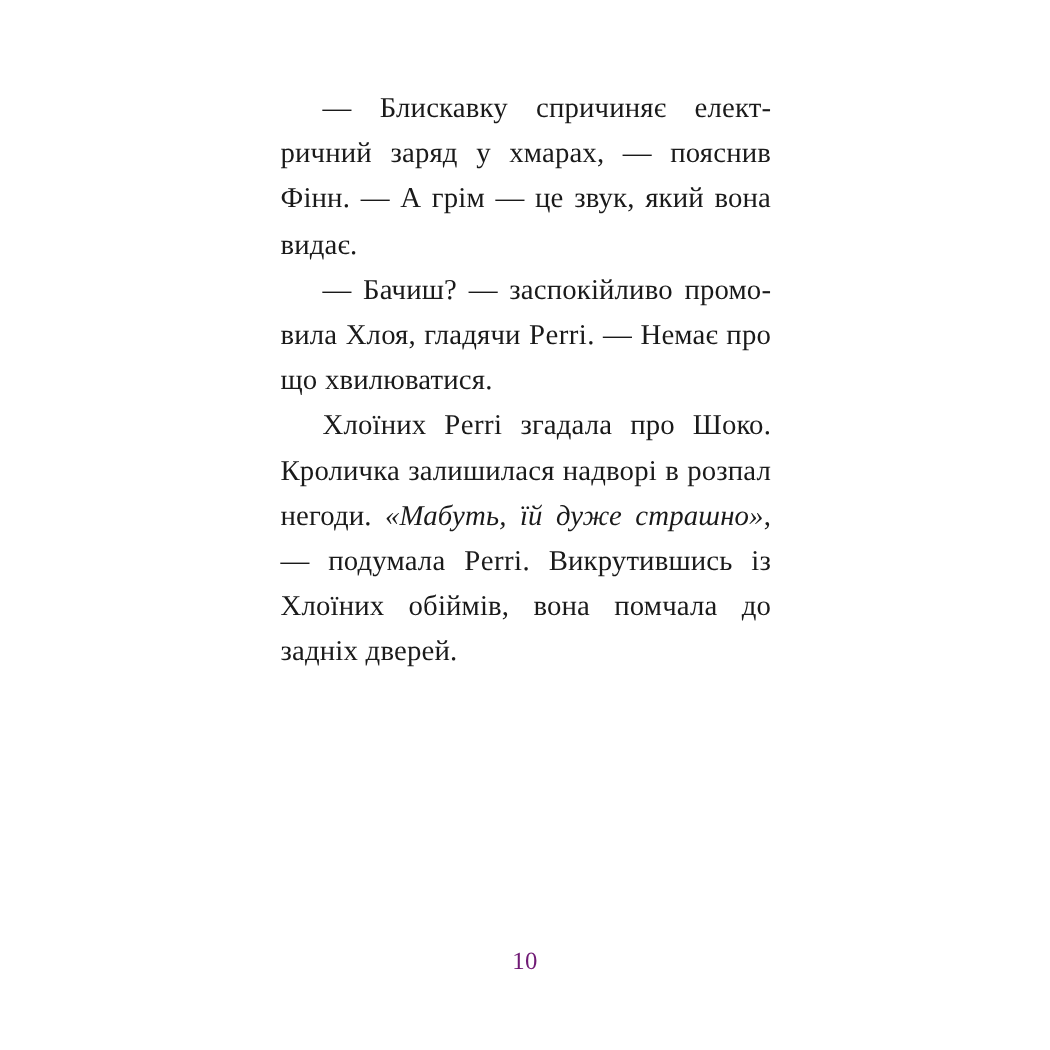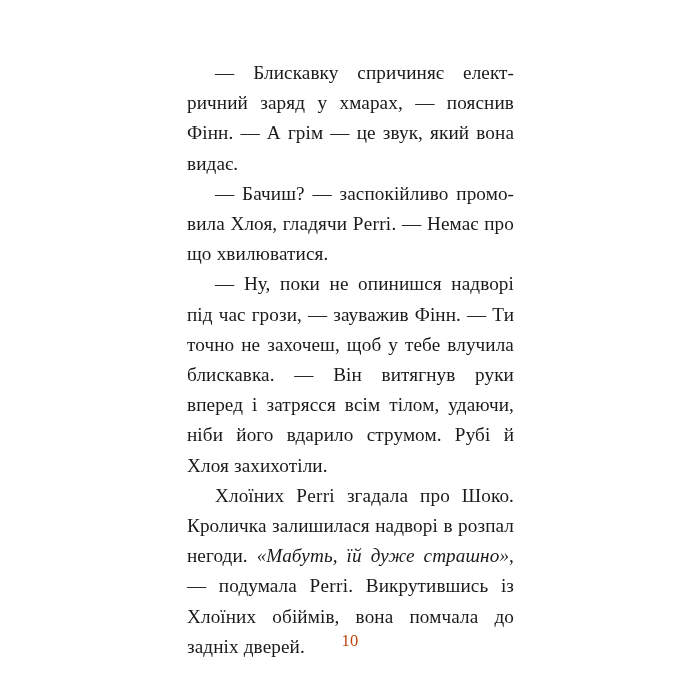--- a/index.html
+++ b/index.html
@@ -63,42 +63,39 @@
   }
 
   .folio {
     position: absolute;
     left: 0;
     right: 0;
     top: 631px;
     text-align: center;
     font-size: 16.5px;
     line-height: 20px;
-    color: #c2410c;
+    color: #701a75;
     letter-spacing: 0.3px;
   }
 </style>
 </head>
 <body>
 
 <div class="page">
 
   <div class="text-block">
 
     <p class="para">
       <span>— Блискавку спричиняє елект­ричний заряд у хмарах, — пояснив Фінн. — А грім — це звук, який вона видає.</span>
     </p>
 
     <p class="para">
       <span>— Бачиш? — заспокійливо промо­вила Хлоя, гладячи </span><span class="name">Perri</span><span>. — Немає про що хвилюватися.</span>
     </p>
 
-    <p class="para">
-      <span>— Ну, поки не опинишся надворі під час грози, — зауважив Фінн. — Ти точно не захочеш, щоб у тебе влу­чила блискавка. — Він витягнув руки вперед і затрясся всім тілом, удаючи, ніби його вдарило струмом. Рубі й Хлоя захихотіли.</span>
-    </p>
 
     <p class="para">
       <span>Хлоїних </span><span class="name">Perri</span><span> згадала про Шоко. Кроличка залишилася надворі в розпал негоди. </span><span class="thought">«Мабуть, їй дуже страшно»</span><span>, — подумала </span><span class="name">Perri</span><span>. Викру­тившись із Хлоїних обіймів, вона помчала до задніх дверей.</span>
     </p>
 
   </div>
 
   <div class="folio">10</div>
 
 </div>

